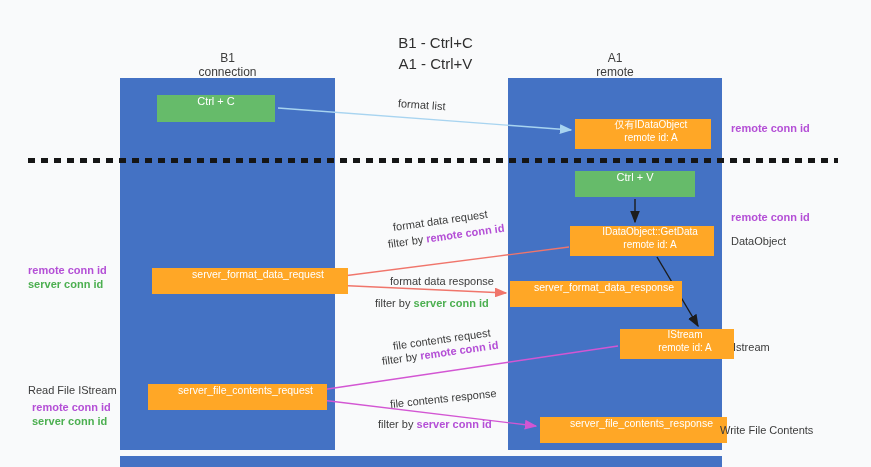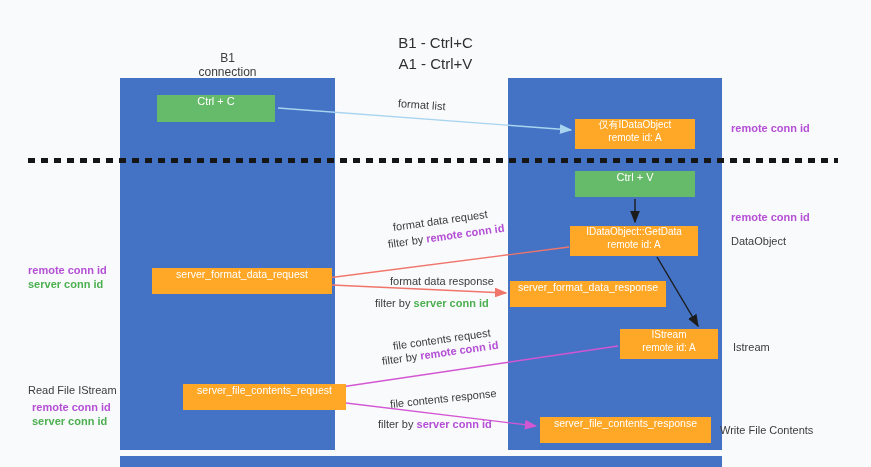--- a/index.html
+++ b/index.html
@@ -7,21 +7,21 @@
 
   .title { position:absolute; left:0; right:0; top:6px; text-align:center; font-size:15px; color:#2f2f2f; line-height:1.4;margin-top:26px; }
 
   .lane-hdr { position:absolute; text-align:center; font-size:12px; color:#3c3c3c; line-height:1.2; }
 
   .lane { position:absolute; background:var(--lane); }
 
   .box { position:absolute; display:flex; flex-direction:column; align-items:center; justify-content:flex-start;
          color:#fff; text-align:center; line-height:1.25; }
   .green  { background:var(--green-box); font-size:11px; }
-  .orange { background:var(--orange-box); font-size:10.5px; }
+  .orange { background:var(--orange-box); font-size:10.5px;padding-left:16px; }
   .two-line { font-size:10px; }
 
   .divider { position:absolute; left:28px; top:158px; width:810px; height:5px;
              background:repeating-linear-gradient(90deg, #161616 0 7px, transparent 7px 13px); }
 
   .lbl { position:absolute; font-size:11px; color:#3c3c3c; white-space:nowrap; }
   .bold-purple { color:var(--purple-text); font-weight:bold; }
   .bold-green  { color:var(--green-text);  font-weight:bold; }
   .rot { transform-origin:left center; }
 
@@ -42,20 +42,24 @@
 <div class="canvas">
 
   <div class="title">
     <div>B1 - Ctrl+C</div>
     <div>A1 - Ctrl+V</div>
   </div>
 
   <div class="lane-hdr" style="left:152px; top:51px; width:151px;">
     <div>B1</div>
     <div>connection</div>
+  </div>
+  <div class="lane-hdr" style="left:540px; top:51px; width:150px;">
+    <div>A1</div>
+    <div>remote</div>
   </div>
 
   <div class="lane" style="left:120px; top:78px; width:215px; height:372px;"></div>
   <div class="lane" style="left:508px; top:78px; width:214px; height:372px;"></div>
   <div class="lane" style="left:120px; top:456px; width:602px; height:11px;"></div>
 
   <div class="divider"></div>
 
   <svg class="arrows" viewBox="0 0 871 467">
     <defs>
@@ -105,21 +109,21 @@
 
   <div class="box orange" style="left:510px; top:281px; width:156px; height:26px;">
     <span>server_format_data_response</span>
   </div>
 
   <div class="box orange two-line" style="left:620px; top:329px; width:98px; height:30px;">
     <span>IStream</span>
     <span>remote id: A</span>
   </div>
 
-  <div class="box orange" style="left:148px; top:384px; width:163px; height:26px;margin-left:35px;">
+  <div class="box orange" style="left:148px; top:384px; width:163px; height:26px;">
     <span>server_file_contents_request</span>
   </div>
 
   <div class="box orange" style="left:540px; top:417px; width:171px; height:26px;">
     <span>server_file_contents_response</span>
   </div>
 
   <div class="lbl rot" style="left:398px; top:97px; transform:rotate(4deg);">format list</div>
 
   <div class="lbl rot" style="left:393px; top:221px; transform:rotate(-8deg);">format data request</div>

